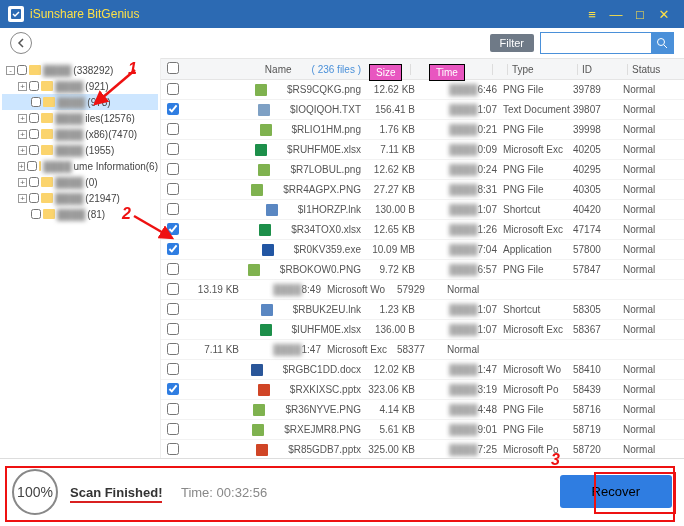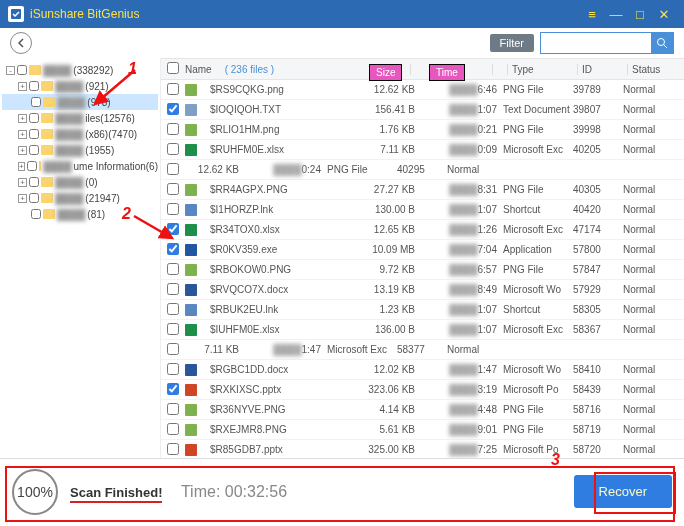--- a/index.html
+++ b/index.html
@@ -20,36 +20,36 @@
 .tree-row { display: flex; align-items: center; height: 16px; gap: 2px; white-space: nowrap; }
 .tree-row .tog { width: 9px; height: 9px; border: 1px solid #999; font-size: 8px; line-height: 7px; text-align: center; color: #666; }
 .tree-row .cb { width: 10px; height: 10px; }
 .tree-row .fold { width: 12px; height: 10px; background: #fbd46d; border-radius: 1px; }
 .tree-row.sel { background: #cde6ff; }
 .tree-row .blur { filter: blur(2px); color: #999; }
 .filegrid { flex: 1; display: flex; flex-direction: column; border-left: 1px solid #eee; }
 .gridhead { display: flex; align-items: center; height: 22px; background: #f5f6f7; font-size: 10px; color: #555; border-top: 1px solid #e5e5e5; border-bottom: 1px solid #e5e5e5; }
 .gridbody { flex: 1; overflow-y: hidden; }
 .col-cb { width: 24px; padding-left: 6px; }
-.col-name { width: 176px; display: flex; align-items: center; gap: 13px; position: relative; }
+.col-name { width: 176px; display: flex; align-items: center; gap: 20px; position: relative; justify-content: flex-end; }
 .col-size { width: 60px; text-align: right; padding-right: 6px; position: relative; }
 .col-time { width: 82px; text-align: right; padding-right: 6px; position: relative; }
 .col-type { width: 70px; }
 .col-id { width: 50px; }
 .col-status { width: 50px; }
 .pink { background: #e856c0; color: #fff; padding: 2px 6px; font-size: 10px; border: 1px solid #000; position: absolute; top: 0; }
 .grow { display: flex; align-items: center; height: 20px; font-size: 10px; color: #555; border-bottom: 1px solid #f2f2f2; }
 .grow .fi { width: 12px; height: 12px; border-radius: 1px; }
 .grow .tblur { filter: blur(2px); color: #aaa; width: 50px; display: inline-block; }
 .cb2 { width: 12px; height: 12px; }
 .footer { height: 66px; border-top: 1px solid #ddd; display: flex; align-items: center; padding: 0 12px; position: relative; }
 .pct { width: 46px; height: 46px; border: 2px solid #888; border-radius: 50%; display: flex; align-items: center; justify-content: center; font-size: 14px; color: #444; margin-right: 12px; }
 .sfin { font-size: 13px; font-weight: 600; color: #333; border-bottom: 2px solid #d92020; padding-bottom: 1px; }
-.stime { font-size: 16px; color: #888; margin-left: 14px; margin-top: 16px; }
-.recover { margin-left: auto; background: #2f7de1; color: #fef9c3; border: none; padding: 9px 25px; font-size: 13px; border-radius: 3px; cursor: pointer; }
+.stime { font-size: 13px; color: #888; margin-left: 14px; margin-top: 16px; }
+.recover { margin-left: auto; background: #2f7de1; color: #000000; border: none; padding: 9px 32px; font-size: 13px; border-radius: 3px; cursor: pointer; }
 .redbox { position: absolute; border: 2px solid #e11; pointer-events: none; }
 .anno { position: absolute; color: #e11; font-weight: bold; font-size: 16px; font-style: italic; pointer-events: none; }
 .arrow { position: absolute; pointer-events: none; }
 .divider { border-left: 1px solid #ddd; height: 12px; margin: 0 4px; }
 </style>
 </head>
 <body>
 
 <div class="titlebar">
   <div class="logo">
@@ -215,20 +215,24 @@
             <span>$RUHFM0E.xlsx</span>
           </div>
           <div class="col-size">7.11 KB</div>
           <div class="col-time"><span class="tblur">████</span>0:09</div>
           <div class="col-type">Microsoft Exc</div>
           <div class="col-id">40205</div>
           <div class="col-status">Normal</div>
         </div>
         <div class="grow">
           <div class="col-cb"><input type="checkbox" class="cb2" style=""></div>
+          <div class="col-name">
+            <span class="fi" style="background:#7fb24f"></span>
+            <span>$R7LOBUL.png</span>
+          </div>
           <div class="col-size">12.62 KB</div>
           <div class="col-time"><span class="tblur">████</span>0:24</div>
           <div class="col-type">PNG File</div>
           <div class="col-id">40295</div>
           <div class="col-status">Normal</div>
         </div>
         <div class="grow">
           <div class="col-cb"><input type="checkbox" class="cb2" style=""></div>
           <div class="col-name">
             <span class="fi" style="background:#7fb24f"></span>
@@ -283,24 +287,20 @@
             <span>$RBOKOW0.PNG</span>
           </div>
           <div class="col-size">9.72 KB</div>
           <div class="col-time"><span class="tblur">████</span>6:57</div>
           <div class="col-type">PNG File</div>
           <div class="col-id">57847</div>
           <div class="col-status">Normal</div>
         </div>
         <div class="grow">
           <div class="col-cb"><input type="checkbox" class="cb2" style=""></div>
-          <div class="col-name">
-            <span class="fi" style="background:#2a5699"></span>
-            <span>$RVQCO7X.docx</span>
-          </div>
           <div class="col-size">13.19 KB</div>
           <div class="col-time"><span class="tblur">████</span>8:49</div>
           <div class="col-type">Microsoft Wo</div>
           <div class="col-id">57929</div>
           <div class="col-status">Normal</div>
         </div>
         <div class="grow">
           <div class="col-cb"><input type="checkbox" class="cb2" style=""></div>
           <div class="col-name">
             <span class="fi" style="background:#5a87c2"></span>

